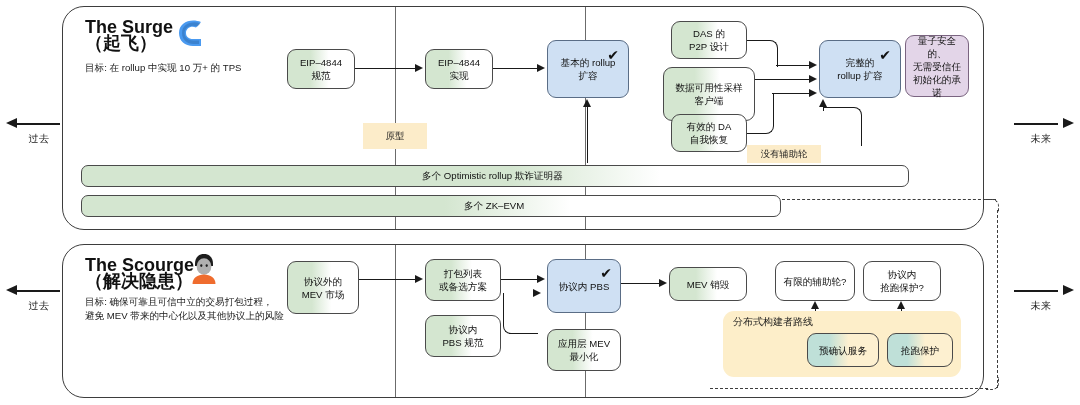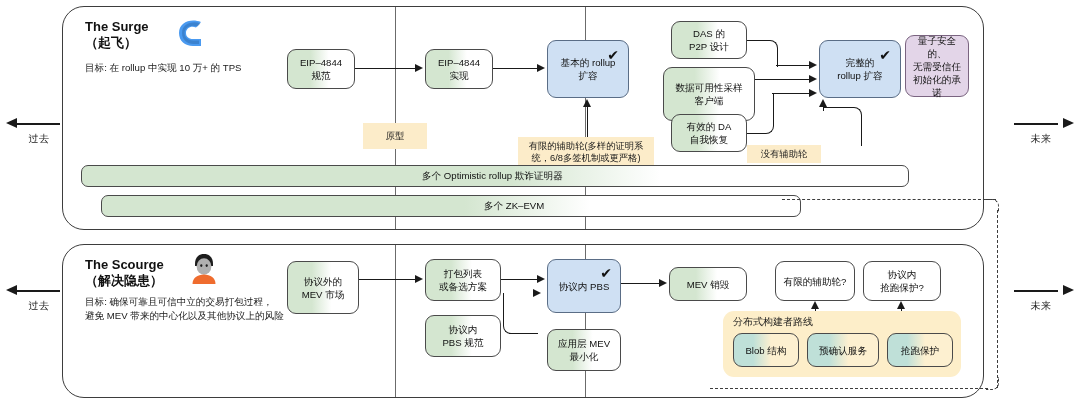--- a/index.html
+++ b/index.html
@@ -15,21 +15,21 @@
         border-top:5.5px solid transparent;border-bottom:5.5px solid transparent;}
   .past .bar{left:14px;width:44px;}
   .past .head{left:4px;border-right:11px solid #1a1a1a;}
   .future .bar{left:10px;width:44px;}
   .future .head{right:4px;border-left:11px solid #1a1a1a;}
   .time-marker .tlabel{font-size:10px;color:#1a1a1a;margin-top:2px;letter-spacing:.5px;}
 
   
   .panel{position:absolute;border:1.4px solid #3d3d3d;border-radius:22px;background:#fff;}
 
-  .panel-title{position:absolute;font-size:13px;font-weight:bold;line-height:16px;color:#111;
+  .panel-title{position:absolute;font-size:18px;font-weight:bold;line-height:16px;color:#111;
                white-space:pre-line;}
   .panel-emoji{position:absolute;font-size:26px;line-height:26px;}
   .emoji-wave{position:absolute;}
   .goal{position:absolute;font-size:9.6px;line-height:14px;color:#1a1a1a;white-space:pre-line;}
 
   
   .node{position:absolute;box-sizing:border-box;border:1.3px solid #4a4a4a;border-radius:9px;
         display:flex;align-items:center;justify-content:center;text-align:center;
         font-size:9.6px;line-height:13px;color:#111;white-space:pre-line;padding:2px 4px;}
   .n-green{background:linear-gradient(90deg,#d4e6d0 0%,#d4e6d0 34%,#ffffff 62%,#ffffff 100%);}
@@ -178,32 +178,28 @@
     <div class="hline" style="left:709px;top:86px;width:40px;"></div>
     <div class="ahead-r" style="left:746px;top:82px;"></div>
 
     <div class="elbow" style="left:760px;top:100px;width:38px;height:38px;border-left:none;border-bottom:none;border-radius:0 8px 0 0;"></div>
     <div class="vline" style="left:760px;top:100px;height:4px;"></div>
     <div class="ahead-u" style="left:756px;top:92px;"></div>
 
     <div class="tag" style="left:300px;top:116px;width:64px;height:26px;">
       <span>原型</span>
     </div>
-    <div class="tag" style="left:455px;top:130px;width:136px;height:30px;">
-      <span>有限的辅助轮(多样的证明系
-统，6/8多签机制或更严格)</span>
-    </div>
     <div class="tag" style="left:684px;top:138px;width:74px;height:18px;">
       <span>没有辅助轮</span>
     </div>
 
     <div class="bar-row" style="left:18px;top:158px;width:828px;height:22px;">
       <span style="position:absolute;left:340px;">多个 Optimistic rollup 欺诈证明器</span>
     </div>
-    <div class="bar-row" style="left:18px;top:188px;width:700px;height:22px;margin-left:20px;">
+    <div class="bar-row" style="left:18px;top:188px;width:700px;height:22px;">
       <span style="position:absolute;left:382px;">多个 ZK–EVM</span>
     </div>
   </div>
 
   <div class="panel" style="left:62px;top:244px;width:920px;height:152px;">
 
     <div class="vdiv" style="left:332px;top:0px;height:152px;"></div>
     <div class="vdiv" style="left:522px;top:0px;height:152px;"></div>
 
     <div class="panel-title" style="left:22px;top:12px;">The Scourge
@@ -270,23 +266,20 @@
 
     <div class="vline" style="left:752px;top:64px;height:34px;"></div>
     <div class="ahead-u" style="left:748px;top:56px;"></div>
 
     <div class="vline" style="left:838px;top:64px;height:34px;"></div>
     <div class="ahead-u" style="left:834px;top:56px;"></div>
 
     <div class="group-box" style="left:660px;top:66px;width:238px;height:66px;"></div>
     <div class="group-label" style="left:670px;top:70px;">分布式构建者路线</div>
 
-    <div class="node n-teal" style="left:670px;top:88px;width:66px;height:34px;">
-      <span>Blob 结构</span>
-    </div>
     <div class="node n-teal" style="left:824px;top:88px;width:66px;height:34px;">
       <span>抢跑保护</span>
     </div>
     <div class="node n-teal" style="left:744px;top:88px;width:72px;height:34px;">
       <span>预确认服务</span>
     </div>
   </div>
 
   <div class="dashline-h" style="left:780px;top:442px;width:0px;"></div>
   <div class="dashline-h" style="left:782px;top:199px;width:214px;"></div>

